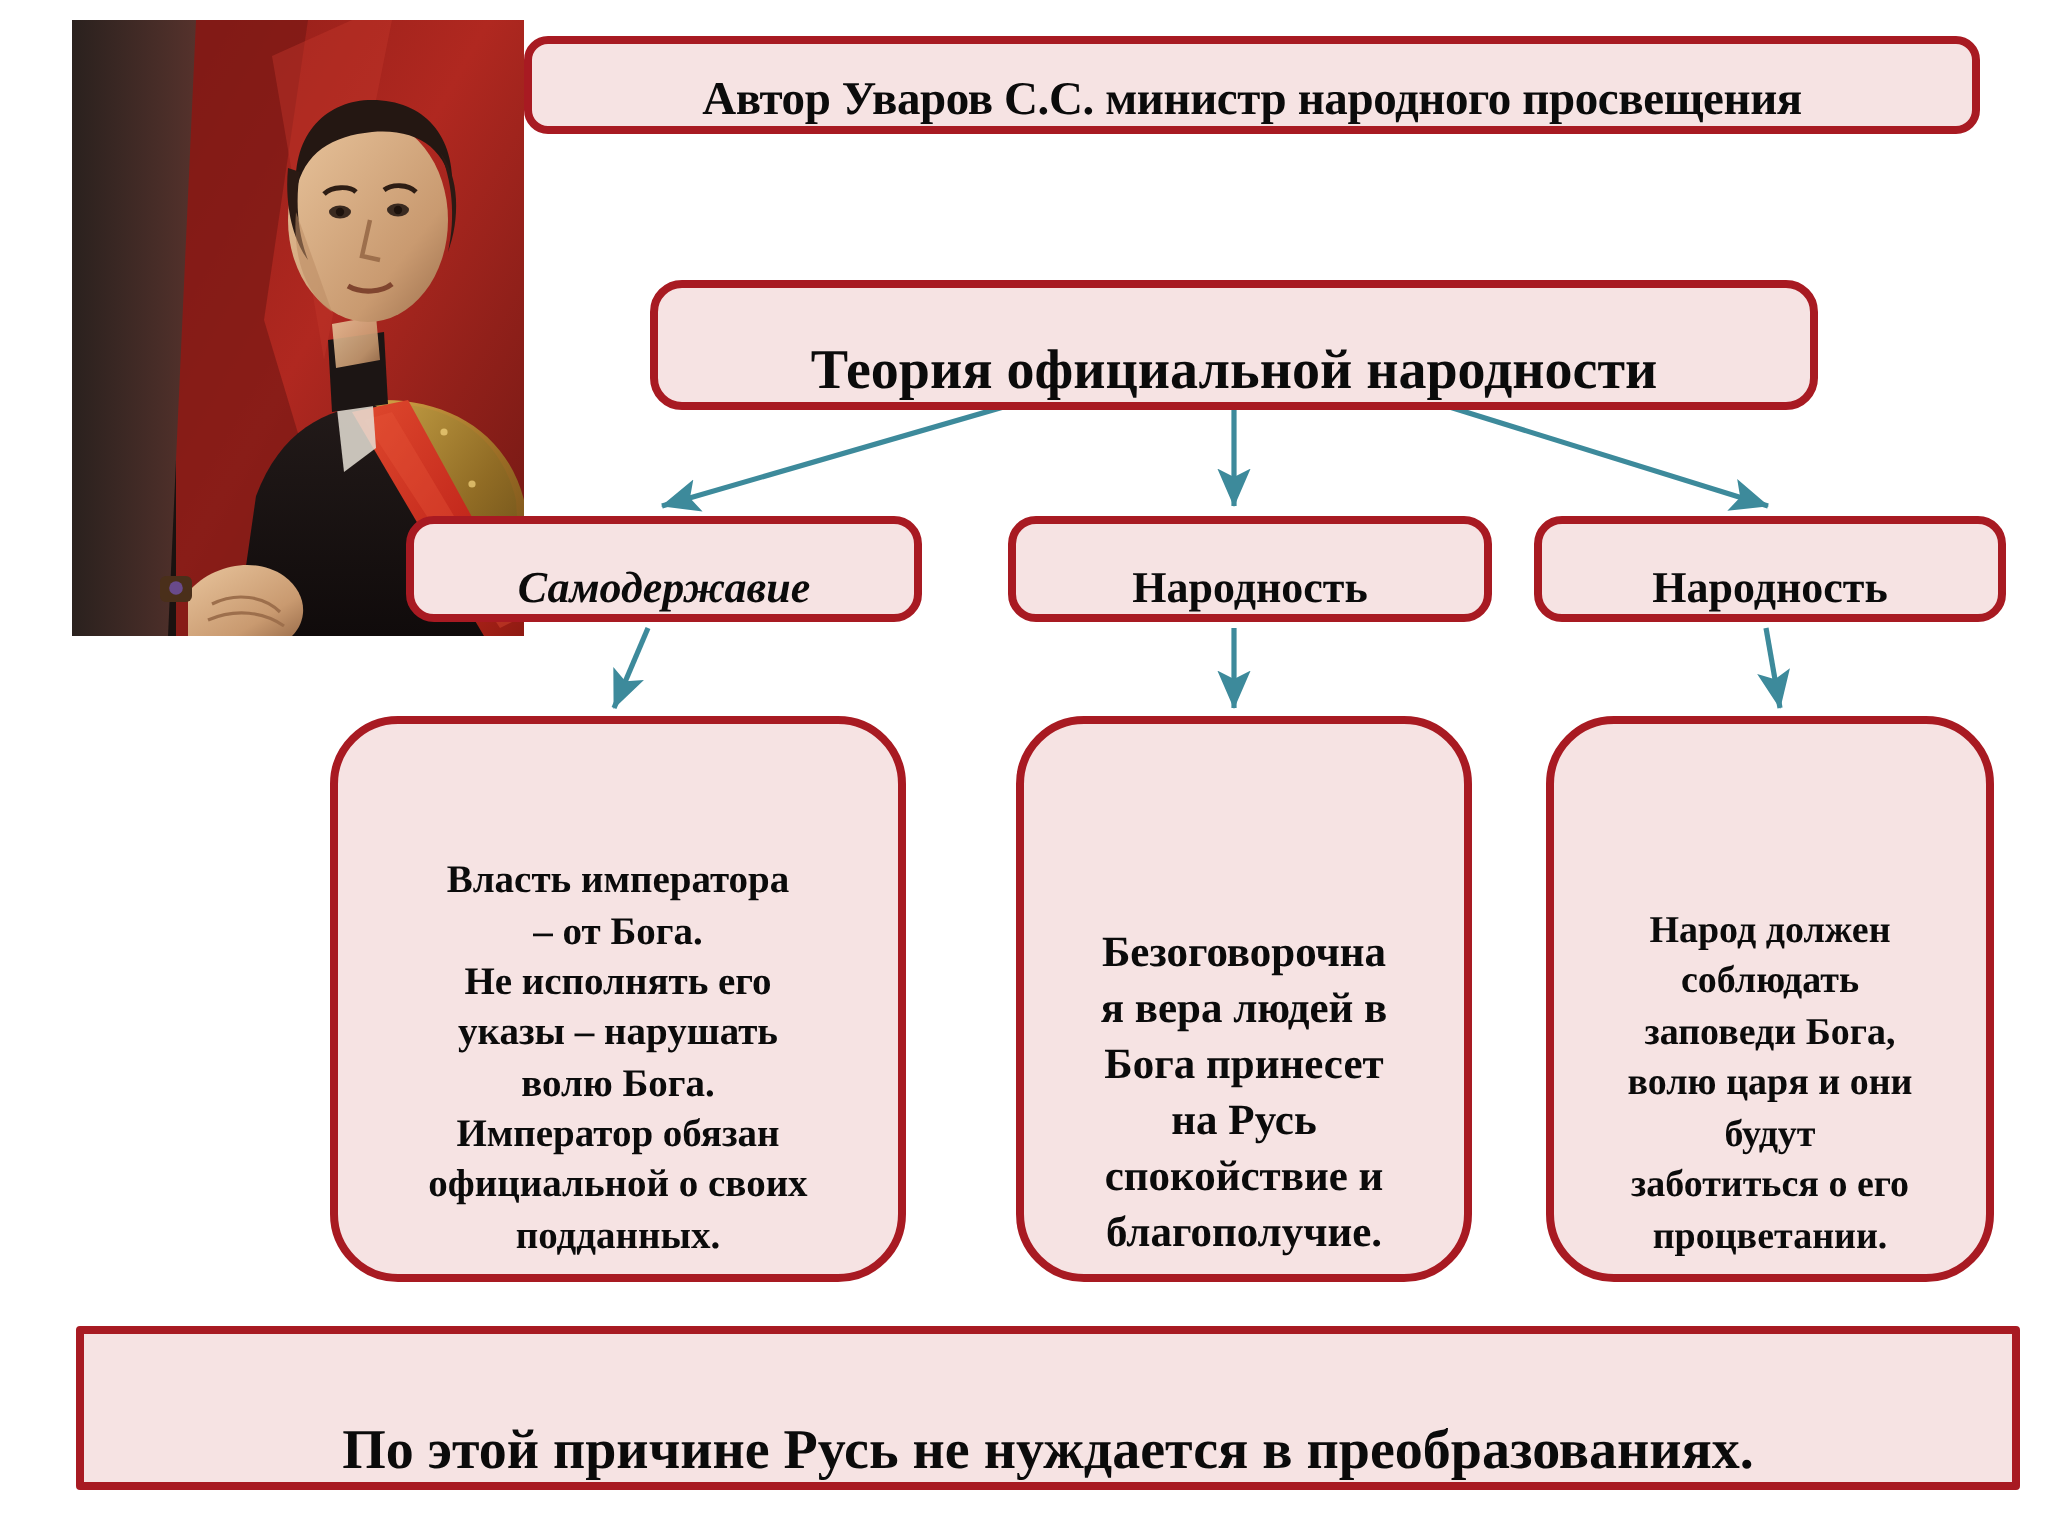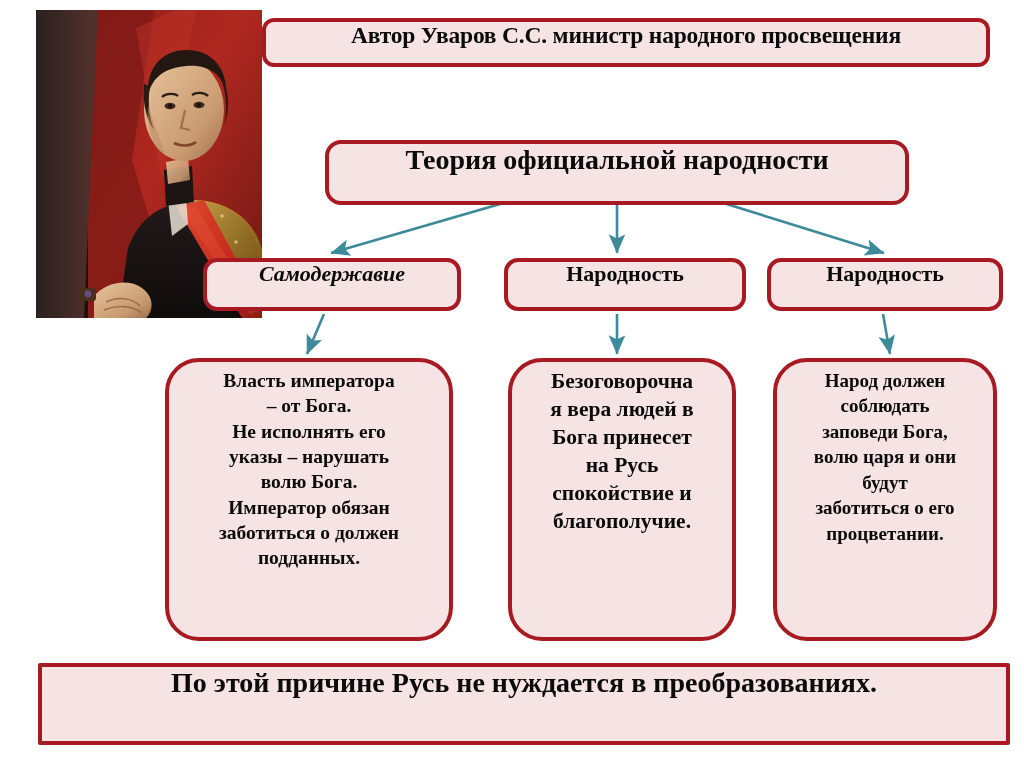--- a/index.html
+++ b/index.html
@@ -31,21 +31,21 @@
   }
   .portrait svg { display: block; width: 100%; height: 100%; }
 
   
   .box {
     position: absolute;
     box-sizing: border-box;
     background: #f6e3e3;
     border: 4px solid #a81a22;
     display: flex;
-    align-items: flex-start;
+    align-items: flex-end;
     justify-content: center;
     text-align: center;
     color: #0b0b0b;
     line-height: 1.12;
   }
   .box-header {
     left: 262px;
     top: 18px;
     width: 728px;
     height: 49px;
@@ -249,21 +249,21 @@
     <span>Народность</span>
   </div>
 
   <div class="box box-detail detail-1">
     <span>Власть императора
 – от Бога.
 Не исполнять его
 указы – нарушать
 волю Бога.
 Император обязан
-заботиться о должен
+официальной о своих
 подданных.</span>
   </div>
   <div class="box box-detail detail-2">
     <span>Безоговорочна
 я вера людей в
 Бога  принесет
 на Русь
 спокойствие и
 благополучие.</span>
   </div>

